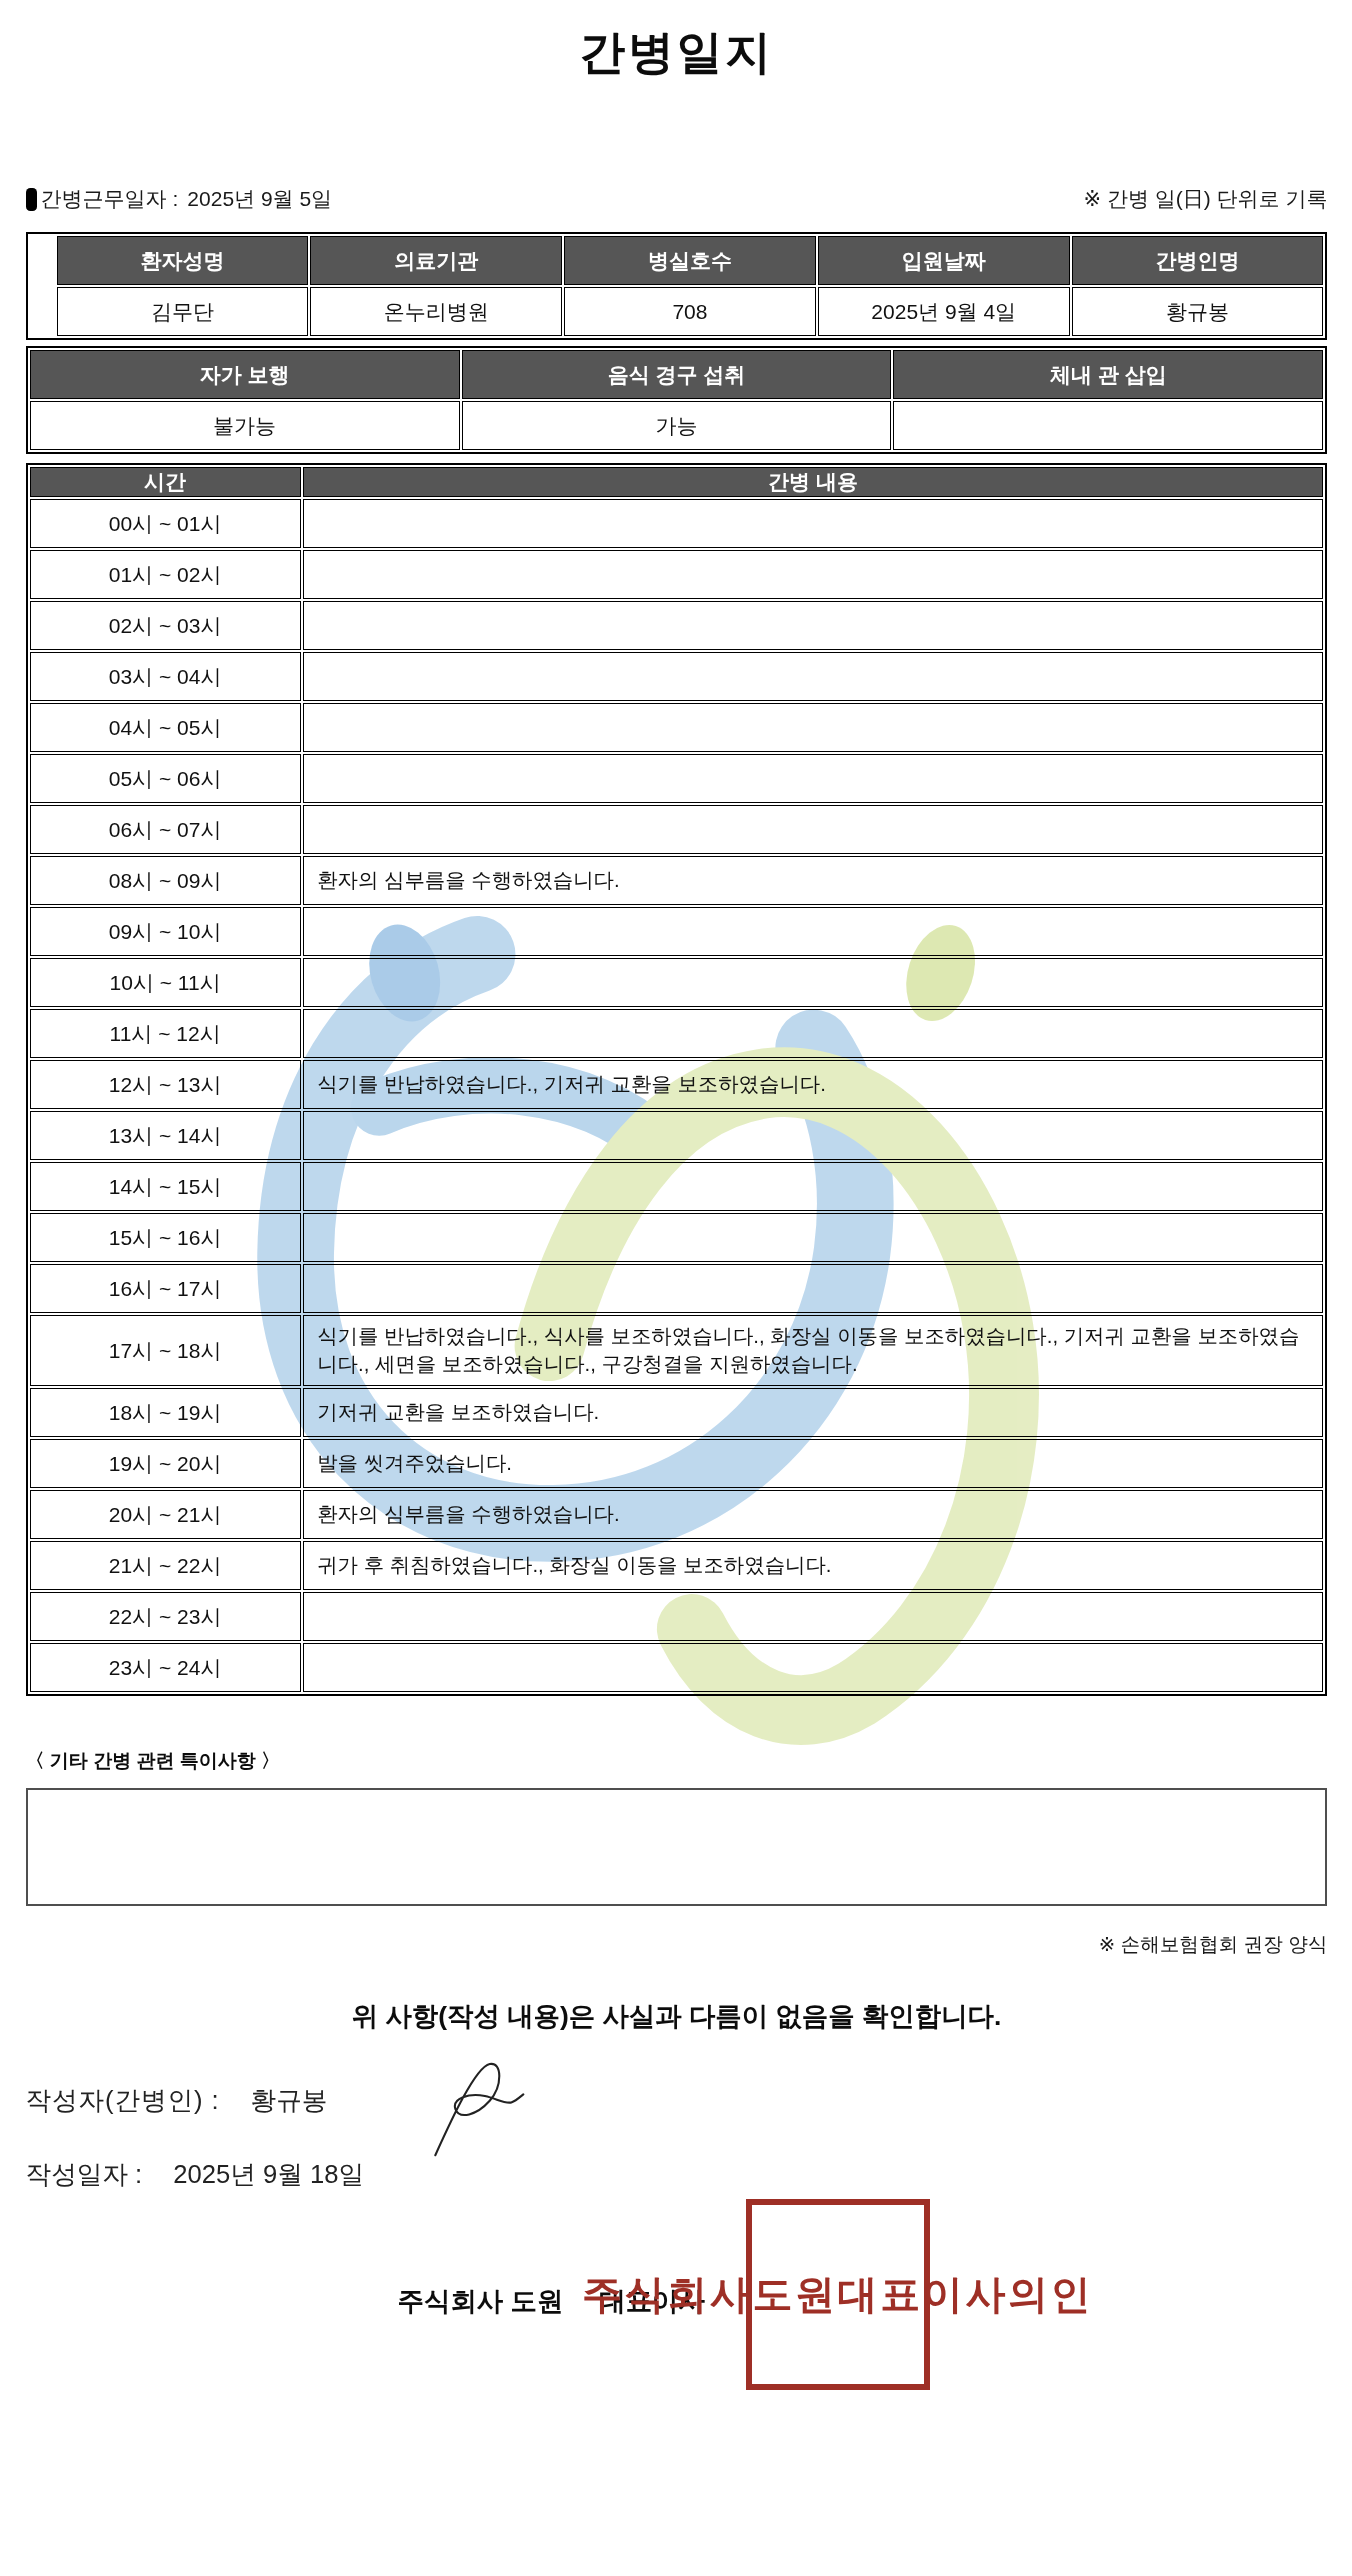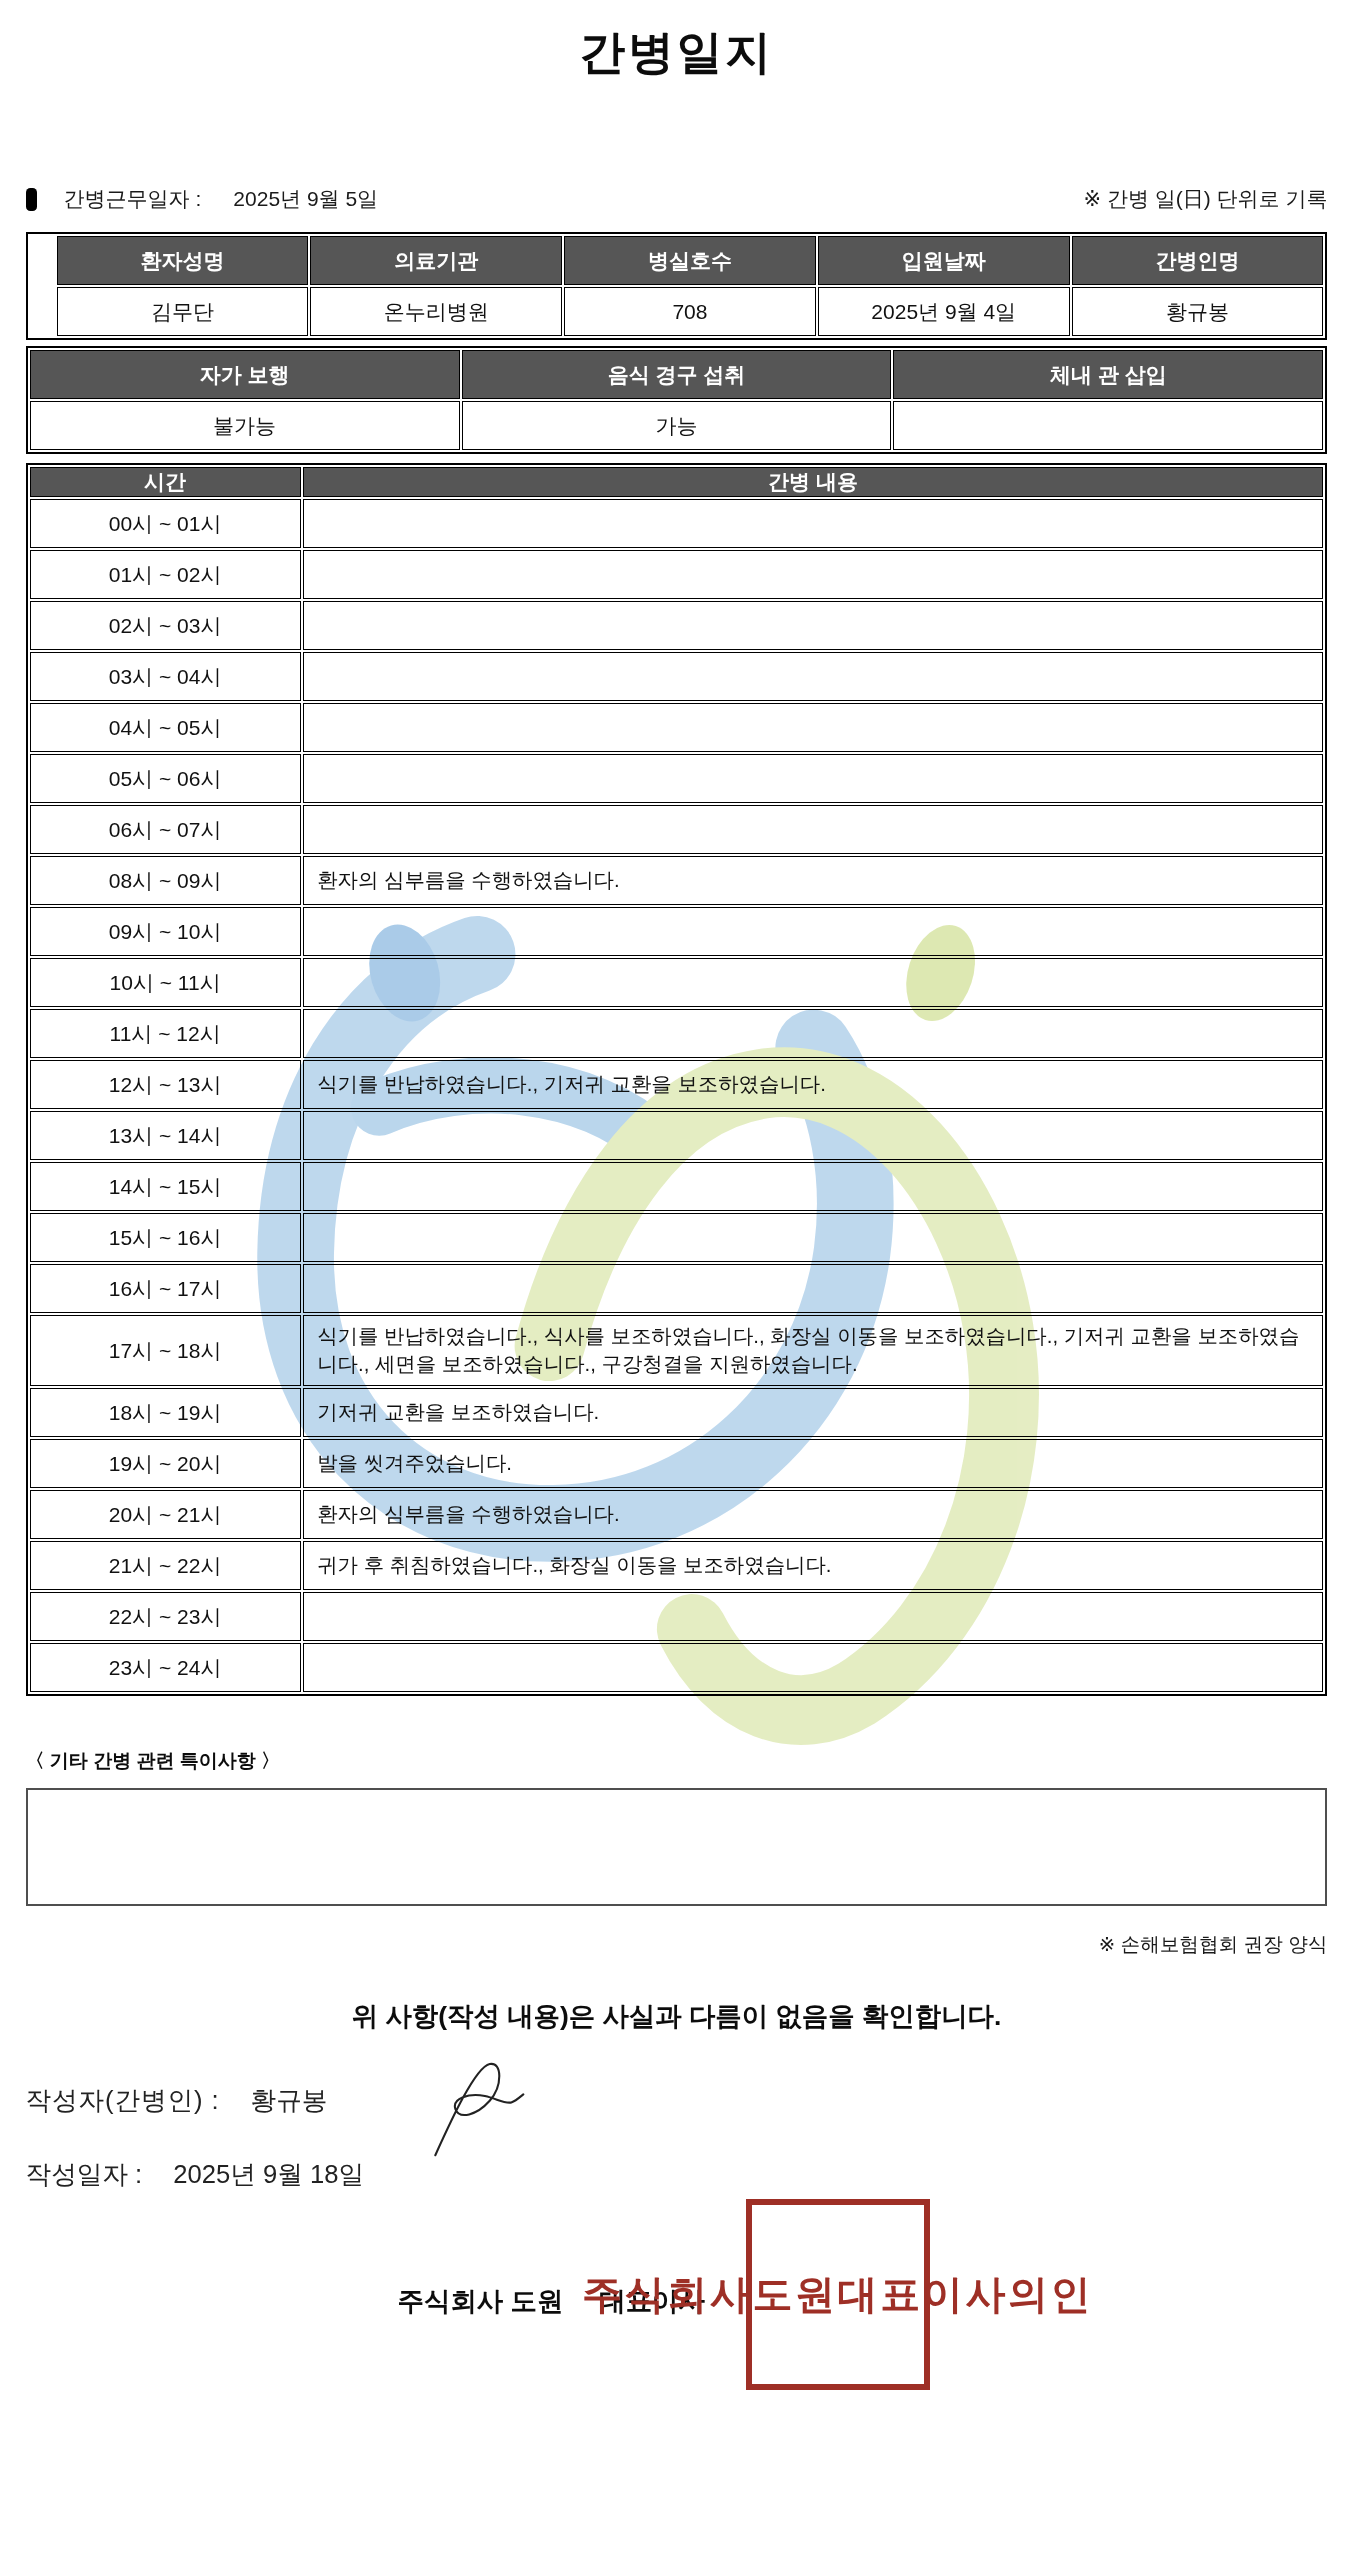--- a/index.html
+++ b/index.html
@@ -9,21 +9,21 @@
     font-family:"Liberation Sans","DejaVu Sans",sans-serif; color:#111;
   }
   .watermark { position:absolute; inset:0; z-index:0; pointer-events:none; }
   .page { position:relative; z-index:1; padding:0 25.6px; }
 
   .doc-title { text-align:center; padding-top:22px; font-size:46px; font-weight:bold;
                letter-spacing:2.6px; color:#0c0c0c; }
 
   .meta-row { margin-top:101px; display:flex; justify-content:space-between;
               align-items:flex-end; font-size:21px; color:#1a1a1a; }
-  .meta-left { display:flex; align-items:center; gap:27px;justify-content:center; }
+  .meta-left { display:flex; align-items:center; gap:4px;justify-content:center; }
   .bullet { display:inline-block; width:11px; height:23px; background:#000; border-radius:4.3px; }
   .meta-date { margin-left:5.1px; }
 
   table { width:100%; border-collapse:separate; border-spacing:2.6px;
           border:2.6px solid #000; background:transparent; table-layout:fixed; }
   td, th { border:1.7px solid #000; text-align:center; vertical-align:middle;
            font-size:21px; background:transparent; overflow:hidden; }
   th.hdr, td.hdr { background:#565656; color:#ffffff; font-weight:bold; }
 
   .info-table { margin-top:19px;padding-left:27px; }

